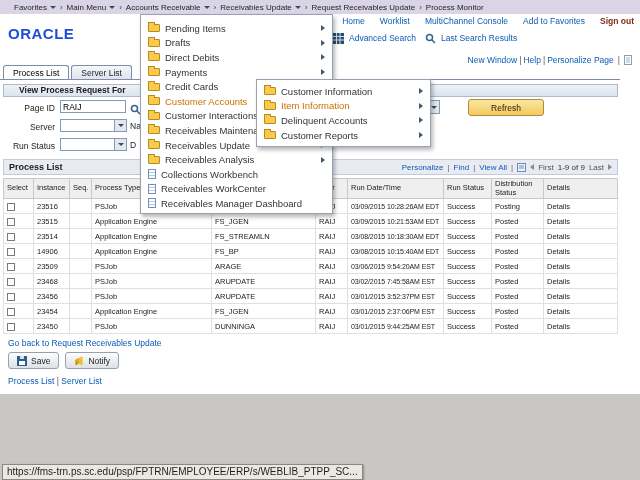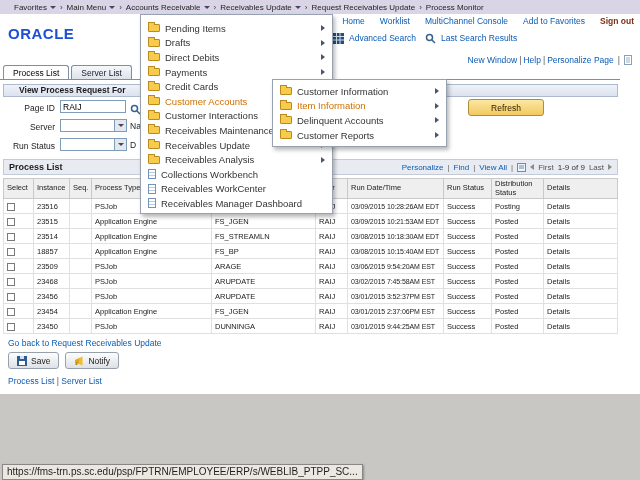--- a/index.html
+++ b/index.html
@@ -84,21 +84,21 @@
   .btnrow{position:absolute;left:8px;top:352px;display:flex;gap:6px;z-index:1}
   .ps-btn{height:17px;padding:0 8px;display:flex;gap:4px;align-items:center;cursor:pointer;
           background:linear-gradient(#fdfdfd,#dde1e6);border:1px solid #97a1ad;border-radius:3px;
           font-size:8.5px;color:#222;font-family:inherit}
   .pslinks{position:absolute;left:8px;top:376px;display:flex;font-size:8.5px;z-index:1}
   .pslinks .sep{color:#555;white-space:pre}
 
   
   .menu{position:absolute;left:140px;top:14px;width:193px;z-index:10;background:#fff;
         border:1px solid #98a1b1;box-shadow:2px 3px 4px rgba(0,0,0,.28);padding:6px 0 2px}
-  .submenu{position:absolute;left:272px;top:79px;width:175px;z-index:11;background:#fff;
+  .submenu{position:absolute;left:256px;top:79px;width:175px;z-index:11;background:#fff;
            border:1px solid #98a1b1;box-shadow:2px 3px 4px rgba(0,0,0,.28);padding:4px 0}
   .menu-item{height:14.6px;display:flex;align-items:center;padding:0 7px;gap:5px;
              font-size:9.5px;color:#333;cursor:pointer;white-space:nowrap}
   .menu-item .tri-right{margin-left:auto}
   .mi-label.hot{color:#cf7000}
   .folder{width:12px;height:8px;background:#f9cb4a;border:1px solid #b98b1e;border-radius:1px;
           position:relative;flex:0 0 auto}
   .folder::before{content:"";position:absolute;left:-1px;top:-3px;width:5px;height:2px;
                   background:#f9cb4a;border:1px solid #b98b1e;border-bottom:none}
   .page-ic{width:8px;height:10px;border:1px solid #6f93bd;flex:0 0 auto;
@@ -339,21 +339,21 @@
         <td>FS_STREAMLN</td>
         <td>RAIJ</td>
         <td class="dt">03/08/2015 10:18:30AM EDT</td>
         <td>Success</td>
         <td>Posted</td>
         <td class="lnk">Details</td>
       </tr>
 
       <tr>
         <td><span class="cb"></span></td>
-        <td>18857</td>
+        <td>14906</td>
         <td></td>
         <td>Application Engine</td>
         <td>FS_BP</td>
         <td>RAIJ</td>
         <td class="dt">03/08/2015 10:15:40AM EDT</td>
         <td>Success</td>
         <td>Posted</td>
         <td class="lnk">Details</td>
       </tr>
 

